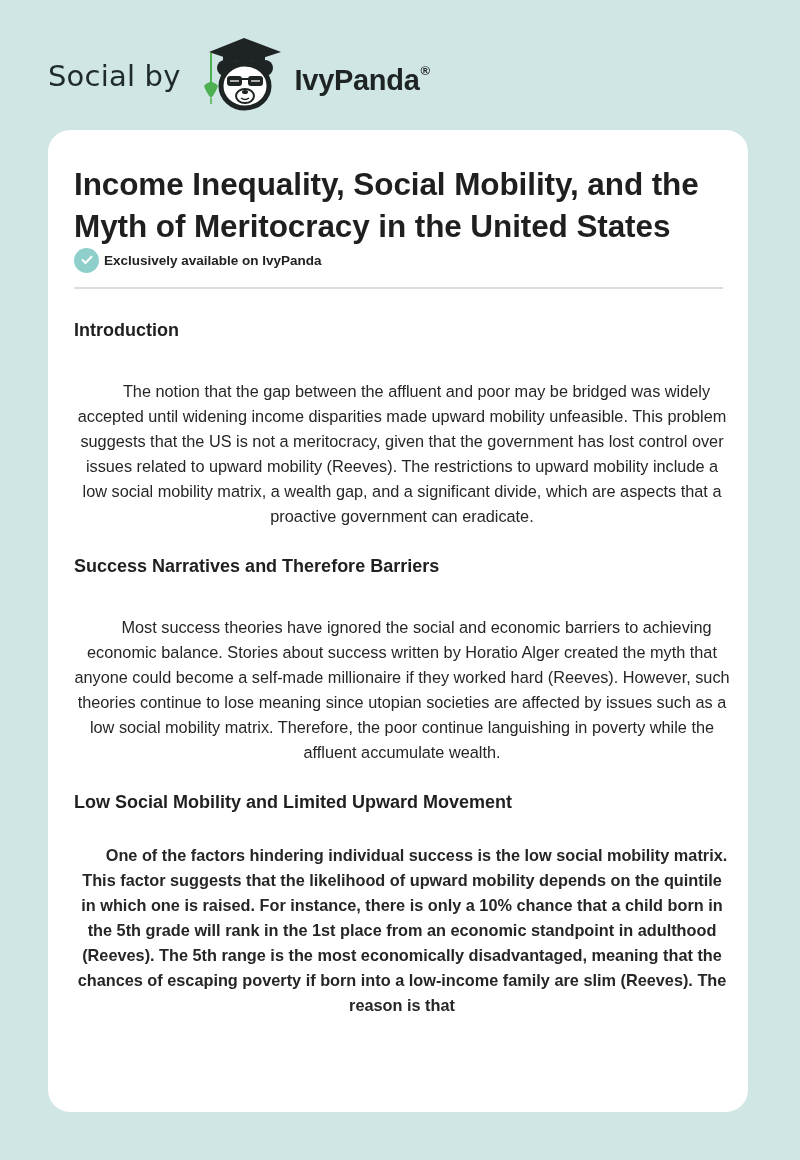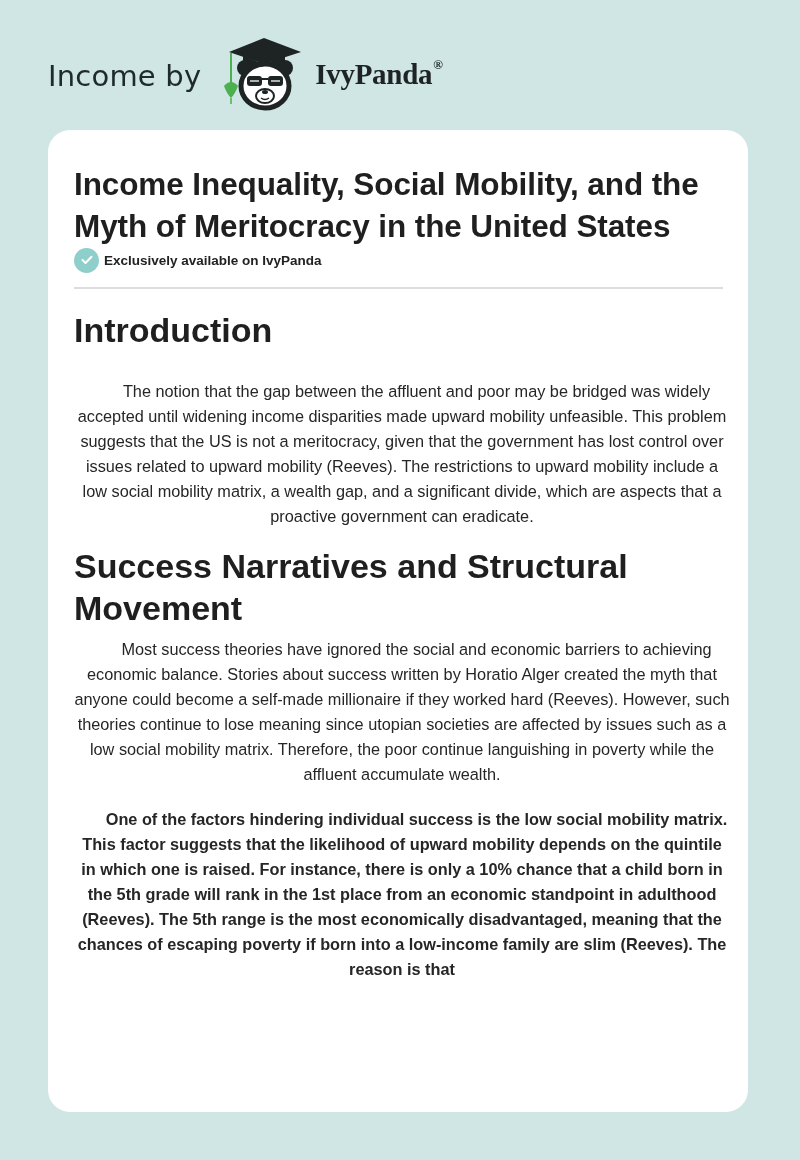--- a/index.html
+++ b/index.html
@@ -31,26 +31,26 @@
       margin-right: 18px;
       position: relative;
       top: 2px;
     }
     .brand-logo {
       width: 90px;
       height: 80px;
       margin-right: 6px;
     }
     .brand-name {
-      font-family: Liberation Serif, serif;
+      font-family: Liberation Sans, sans-serif;
       font-weight: bold;
       font-size: 29px;
       color: #1e2424;
       position: relative;
-      top: 0;
+      top: 6px;
       letter-spacing: -0.3px;
     }
     .brand-reg {
       font-size: 13px;
       vertical-align: super;
       position: relative;
       top: -4px;
       margin-left: 1px;
     }
     .card {
@@ -95,46 +95,46 @@
       font-weight: bold;
       color: #222;
     }
     .divider {
       height: 2px;
       background: #dddddd;
       margin-top: 14px;
       width: 649px;
     }
     .section-heading {
-      font-size: 34px;
+      font-size: 18px;
       font-weight: bold;
       line-height: 42px;
       margin: 0;
       color: #1f1f1f;
     }
     .h-intro { margin-top: 20px; }
     .h-success { margin-top: 16px; }
     .h-low { margin-top: 16px; }
     .para {
       font-size: 16.3px;
       line-height: 25px;
       margin: 0;
       text-indent: 29px;
       color: #262626;
       text-align: center;
     }
     .p-intro { margin-top: 28px; }
-    .p-success { margin-top: 8px; }
+    .p-success { margin-top: 28px; }
     .p-low { margin-top: 20px; font-weight: bold; }
   </style>
 </head>
 <body>
 
 <div class="brand">
-  <span class="brand-prefix">Income by</span>
+  <span class="brand-prefix">Social by</span>
   <svg class="brand-logo" viewBox="0 0 90 80" xmlns="http://www.w3.org/2000/svg">
 
     <polygon points="10,18 45,4 82,18 45,30" fill="#1e2424"></polygon>
     <path d="M24,22 L24,30 Q45,40 66,30 L66,22 L45,30 Z" fill="#1e2424"></path>
 
     <line x1="12" y1="19" x2="12" y2="52" stroke="#4caf50" stroke-width="2"></line>
     <path d="M5,52 Q12,44 19,52 Q16,60 12,64 Q8,60 5,52 Z" fill="#4caf50"></path>
     <line x1="12" y1="64" x2="12" y2="70" stroke="#4caf50" stroke-width="1.5"></line>
 
     <circle cx="26" cy="34" r="8" fill="#1e2424"></circle>
@@ -166,18 +166,19 @@
         </svg>
       </span>
       <span class="exclusive-text">Exclusively available on IvyPanda</span>
     </div>
 
     <div class="divider"></div>
 
     <h2 class="section-heading h-intro">Introduction</h2>
     <p class="para p-intro">The notion that the gap between the affluent and poor may be bridged was widely accepted until widening income disparities made upward mobility unfeasible. This problem suggests that the US is not a meritocracy, given that the government has lost control over issues related to upward mobility (Reeves). The restrictions to upward mobility include a low social mobility matrix, a wealth gap, and a significant divide, which are aspects that a proactive government can eradicate.</p>
 
-    <h2 class="section-heading h-success">Success Narratives and Structural Movement</h2>
+    <h2 class="section-heading h-success">Success Narratives and Therefore Barriers</h2>
     <p class="para p-success">Most success theories have ignored the social and economic barriers to achieving economic balance. Stories about success written by Horatio Alger created the myth that anyone could become a self-made millionaire if they worked hard (Reeves). However, such theories continue to lose meaning since utopian societies are affected by issues such as a low social mobility matrix. Therefore, the poor continue languishing in poverty while the affluent accumulate wealth.</p>
 
+    <h2 class="section-heading h-low">Low Social Mobility and Limited Upward Movement</h2>
     <p class="para p-low">One of the factors hindering individual success is the low social mobility matrix. This factor suggests that the likelihood of upward mobility depends on the quintile in which one is raised. For instance, there is only a 10% chance that a child born in the 5th grade will rank in the 1st place from an economic standpoint in adulthood (Reeves). The 5th range is the most economically disadvantaged, meaning that the chances of escaping poverty if born into a low-income family are slim (Reeves). The reason is that</p>
   </div>
 </div>
 
 </body></html>

